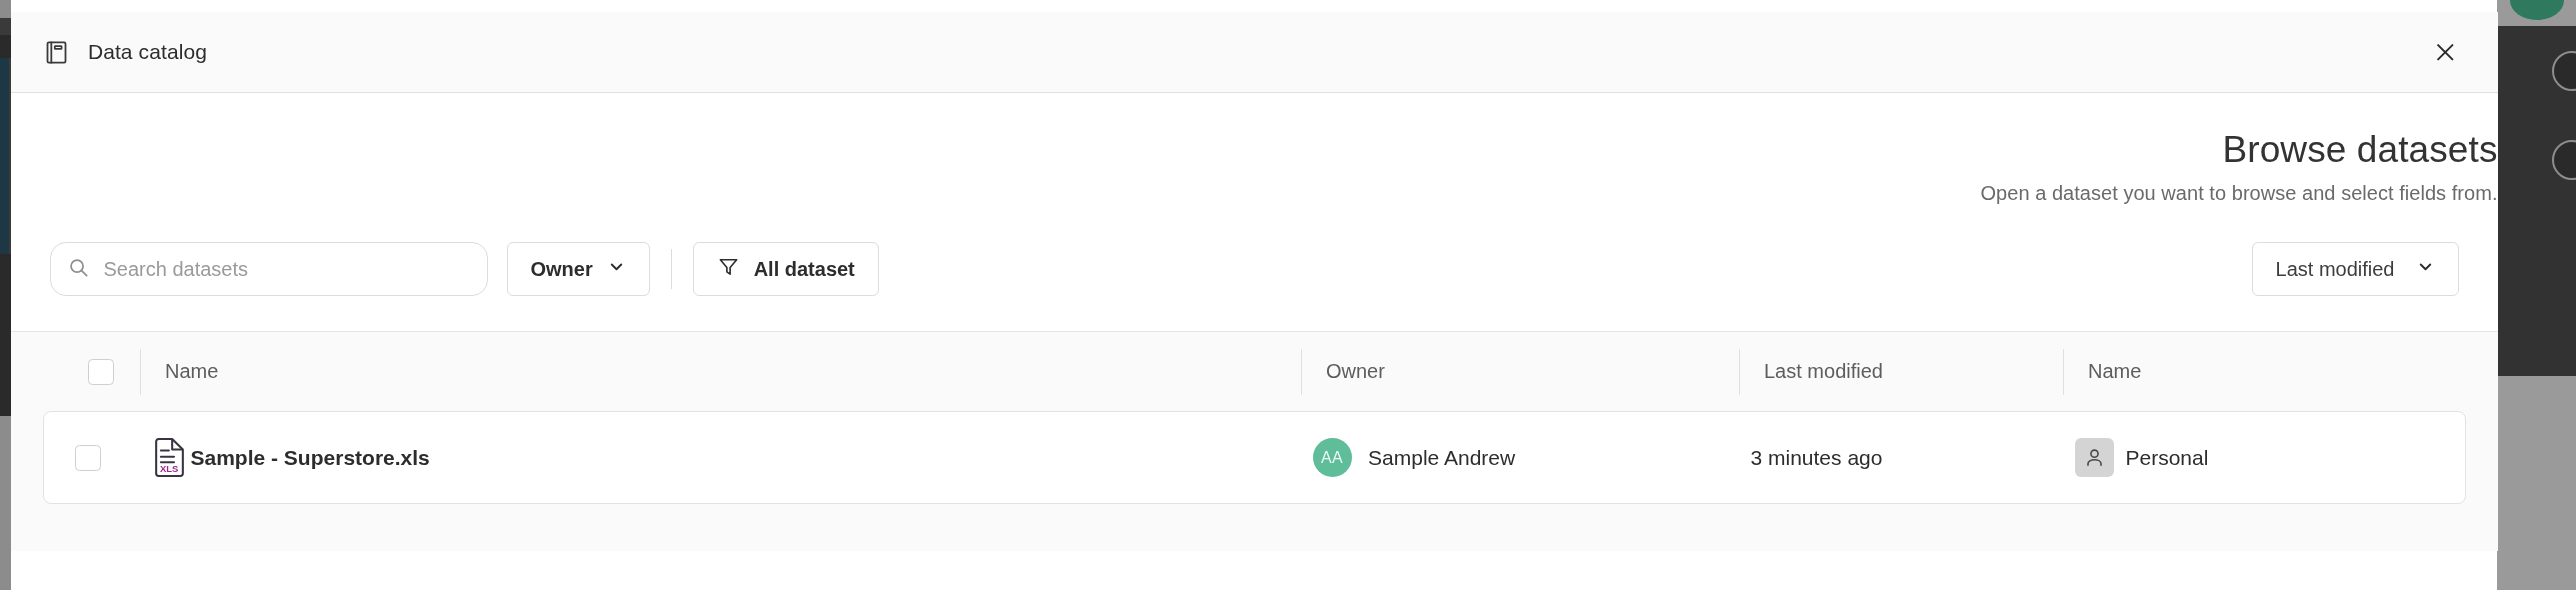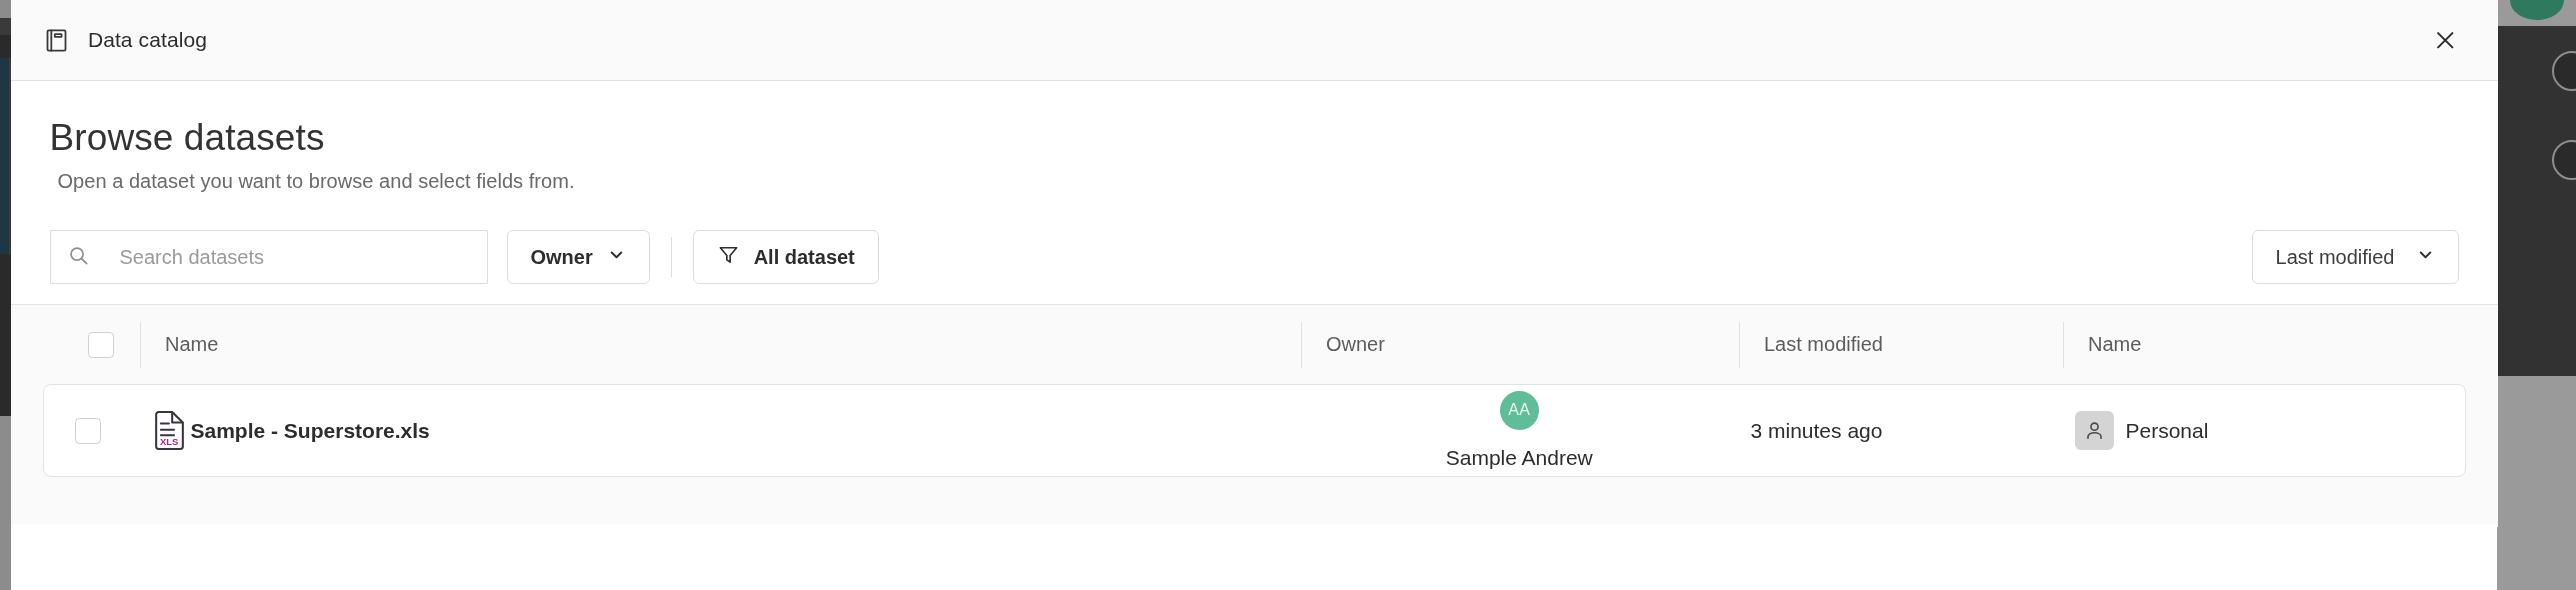--- a/index.html
+++ b/index.html
@@ -61,21 +61,21 @@
   }
   .bg-left-rail .seg-a { position:absolute; top:0; left:0; width:10.5px; height:17.5px; background:#8c8c8c; }
   .bg-left-rail .seg-b { position:absolute; top:35px; left:0; width:10.5px; height:23px; background:#2a2a2a; }
   .bg-left-rail .seg-c { position:absolute; top:58px; left:0; width:8.8px; height:196px; background:#1d3745; }
   .bg-left-rail .seg-d { position:absolute; top:254px; left:0; width:10.5px; height:162px; background:#2a2a2a; }
   .bg-left-rail .seg-e { position:absolute; top:416px; left:0; width:10.5px; height:174px; background:#8c8c8c; }
 
   
   .modal {
     position: absolute;
-    top: 0; left: 10.5px;
+    top: 12px; left: 10.5px;
     width: 2487px;
     height: 527px;
     background: #ffffff;
   }
 
   
   .titlebar {
     position: relative;
     height: 81px;
     background: #fafafa;
@@ -104,20 +104,21 @@
     display: flex; align-items: center; justify-content: center;
     cursor: pointer;
     border-radius: 3.5px;
   }
 
   
   .body-wrap { padding: 0; }
 
   .heading-block {
     padding: 35px 0 0 39px;
+    text-align: right;
   }
   .page-title {
     font-size: 37px;
     font-weight: 400;
     color: #333333;
     line-height: 1.18;
     letter-spacing: 0.1px;
   }
   .page-subtitle {
     margin-top: 10.5px;
@@ -130,25 +131,25 @@
   
   .toolbar {
     display: flex;
     align-items: center;
     padding: 37px 39px 0 39px;
     position: relative;
   }
   .search-box {
     display: flex;
     align-items: center;
-    gap: 30px;
+    gap: 14px;
     width: 438px;
     height: 54px;
     border: 0.9px solid #dcdcdc;
-    border-radius: 1px;
+    border-radius: 16px;
     padding: 0 16px;
     background: #fff;
   }
   .search-placeholder {
     font-size: 20px;
     color: #9a9a9a;
   }
   .btn {
     display: flex;
     align-items: center;
@@ -176,21 +177,21 @@
     position: absolute;
     right: 39px;
     top: 37px;
     font-weight: normal;
     color: #3d3d3d;
     gap: 21px;
   }
 
   
   .table-wrap {
-    margin-top: 20px;
+    margin-top: 35px;
     border-top: 0.9px solid #e4e4e4;
     background: #fafafa;
     height: 219px;
   }
   .table-head {
     display: flex;
     align-items: center;
     height: 79px;
     padding-left: 77px;
     background: #fafafa;
@@ -233,21 +234,21 @@
   .row-check { margin-left: 17.5px; margin-right: 26px; }
 
   .cell {
     display: flex;
     align-items: center;
     font-size: 21px;
     color: #2d2d2d;
     padding-left: 24.5px;
   }
   .cell-name  { width: 1161px; gap: 4px; font-weight: bold; }
-  .cell-owner { width: 438px; gap: 16.6px; font-weight: normal; flex-direction: column; }
+  .cell-owner { width: 438px; gap: 16.6px; font-weight: normal; }
   .cell-mod   { width: 324px; font-weight: normal; }
   .cell-space { width: 333px; gap: 12px; font-weight: normal; }
 
   .xls-icon { width: 35px; height: 39px; flex: none; display:block; }
 
   .avatar {
     width: 39px; height: 39px;
     border-radius: 50%;
     background: #5fbd9a;
     color: #eafaf3;

